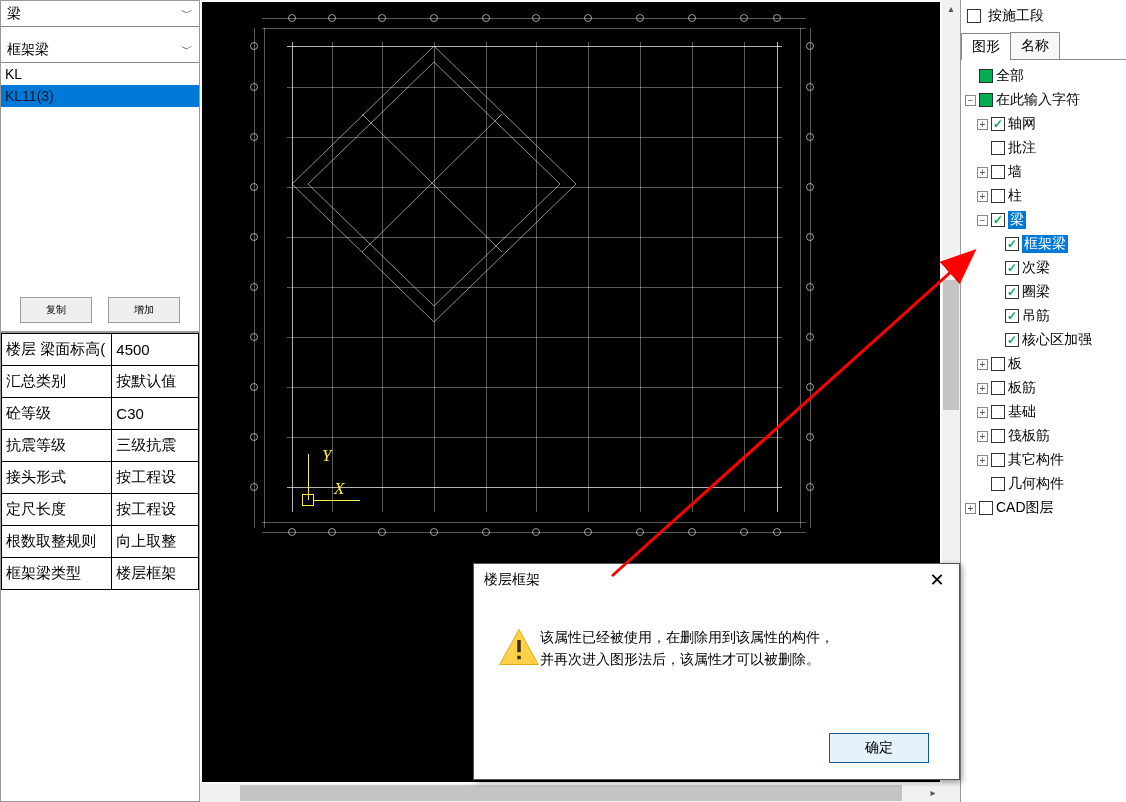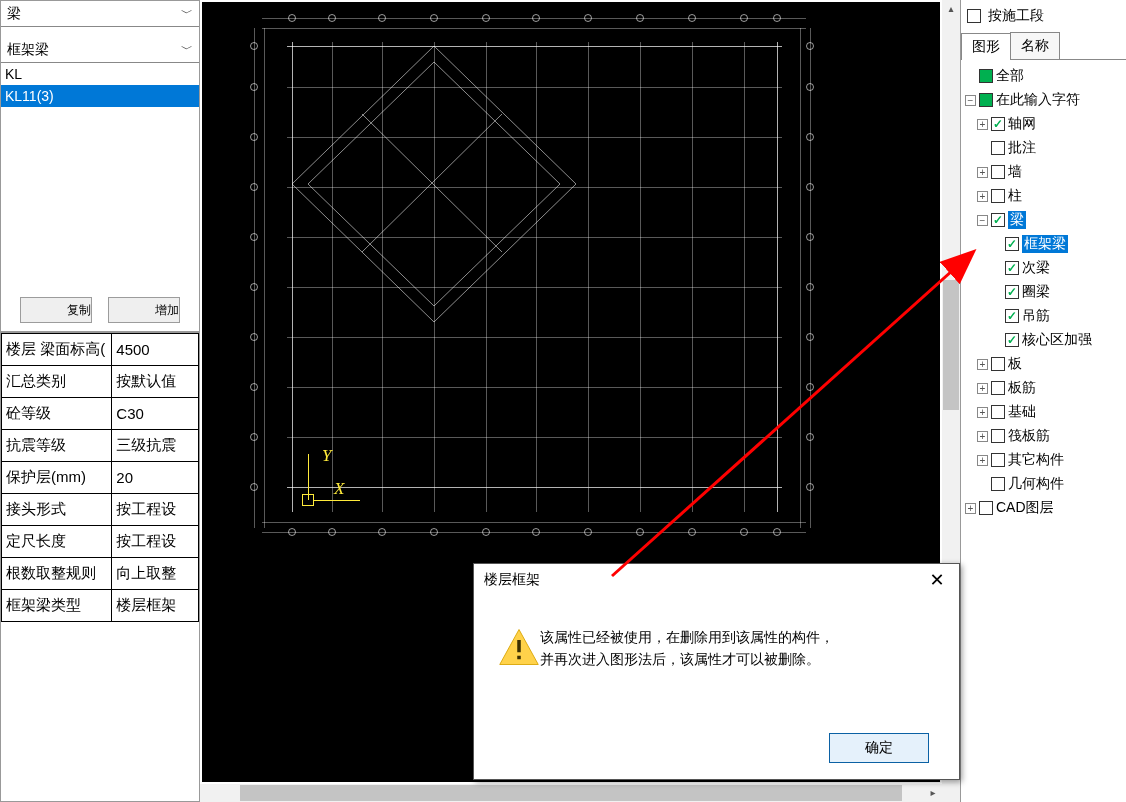--- a/index.html
+++ b/index.html
@@ -6,24 +6,24 @@
   body { font-family: "Microsoft YaHei", "SimSun", sans-serif; font-size: 14px; color: #000; background: #fff; width: 1126px; height: 802px; overflow: hidden; position: relative; }
   .root { display: flex; width: 100%; height: 100%; position: relative; }
 
   
   .left-panel { width: 200px; height: 100%; border: 1px solid #999; display: flex; flex-direction: column; }
   .combo { display: flex; align-items: center; justify-content: space-between; height: 26px; padding: 0 6px; border-bottom: 1px solid #888; background: #fff; }
   .combo-gap { height: 10px; }
   .combo .chev { font-size: 12px; color: #444; }
   .list { flex: 0 0 226px; background: #fff; border-top: none; overflow: hidden; }
   .list-row { height: 22px; line-height: 22px; padding: 0 4px; }
-  .list-row.sel { background: #0078d7; color: #ffffff; }
+  .list-row.sel { background: #0078d7; color: #0f172a; }
   .filter-input { height: 24px; border: 1px solid #888; border-left: none; border-right: none; padding: 0 4px; color: #666; font-size: 14px; width: 100%; outline: none; }
   .btn-row { display: flex; gap: 16px; justify-content: center; padding: 8px 10px; border-bottom: 1px solid #999; }
-  .btn { width: 72px; height: 26px; border: 1px solid #9c9c9c; background: #efefef; font-size: 12px; text-align: right; }
+  .btn { width: 72px; height: 26px; border: 1px solid #9c9c9c; background: #efefef; font-size: 10px; }
   .props-wrap { flex: 1; overflow: hidden; border-top: 1px solid #999; }
   table.props { width: 100%; border-collapse: collapse; table-layout: fixed; }
   table.props th, table.props td { border: 1px solid #000; padding: 4px 4px; font-size: 15px; text-align: left; height: 32px; white-space: nowrap; overflow: hidden; }
   table.props th { font-weight: normal; background: #fff; }
   table.props col.c1 { width: 56%; }
   table.props col.c2 { width: 44%; }
 
   
   .center { flex: 1; position: relative; background: #fff; height: 100%; }
   .canvas-outer { position: absolute; inset: 0 18px 18px 0; }
@@ -117,24 +117,20 @@
               <td>汇总类别</td>
               <td>按默认值</td>
             </tr>
         <tr>
               <td>砼等级</td>
               <td>C30</td>
             </tr>
         <tr>
               <td>抗震等级</td>
               <td>三级抗震</td>
-            </tr>
-        <tr>
-              <td>保护层(mm)</td>
-              <td>20</td>
             </tr>
         <tr>
               <td>接头形式</td>
               <td>按工程设</td>
             </tr>
         <tr>
               <td>定尺长度</td>
               <td>按工程设</td>
             </tr>
         <tr>

